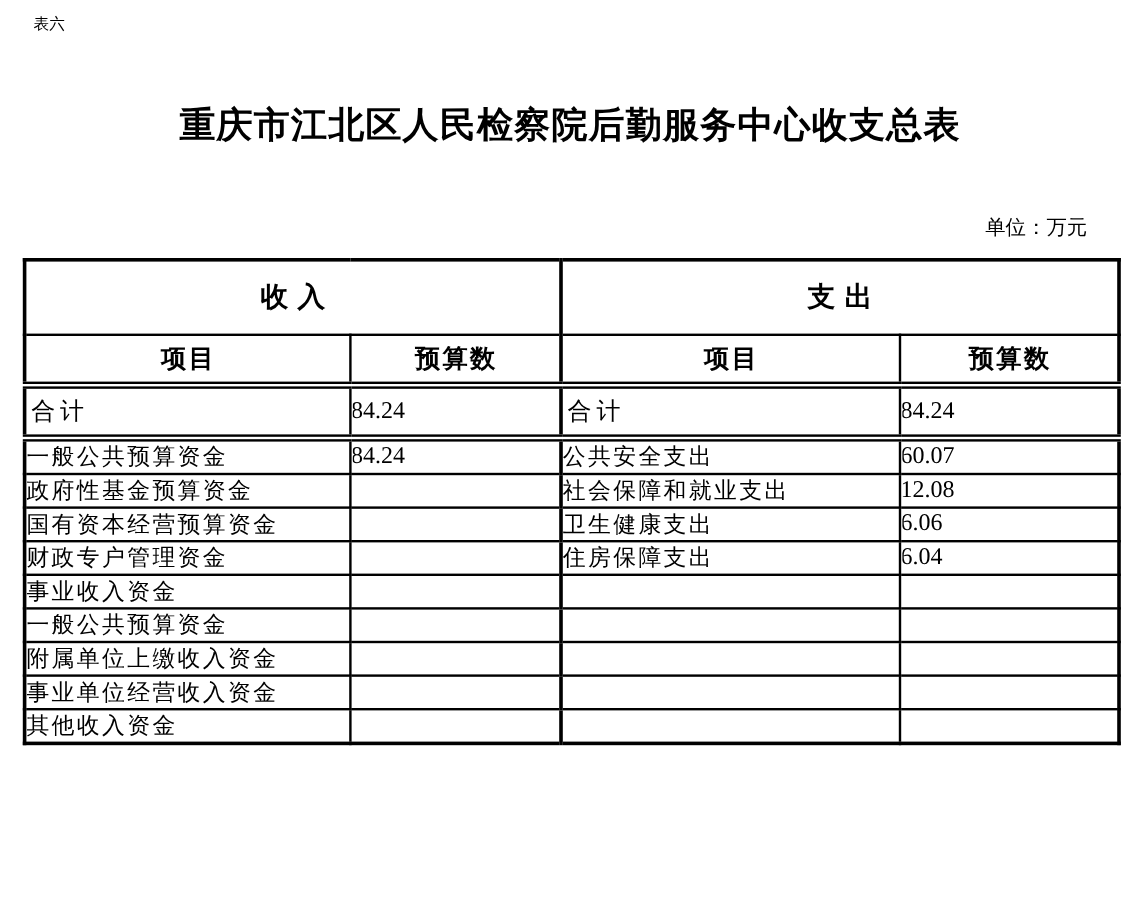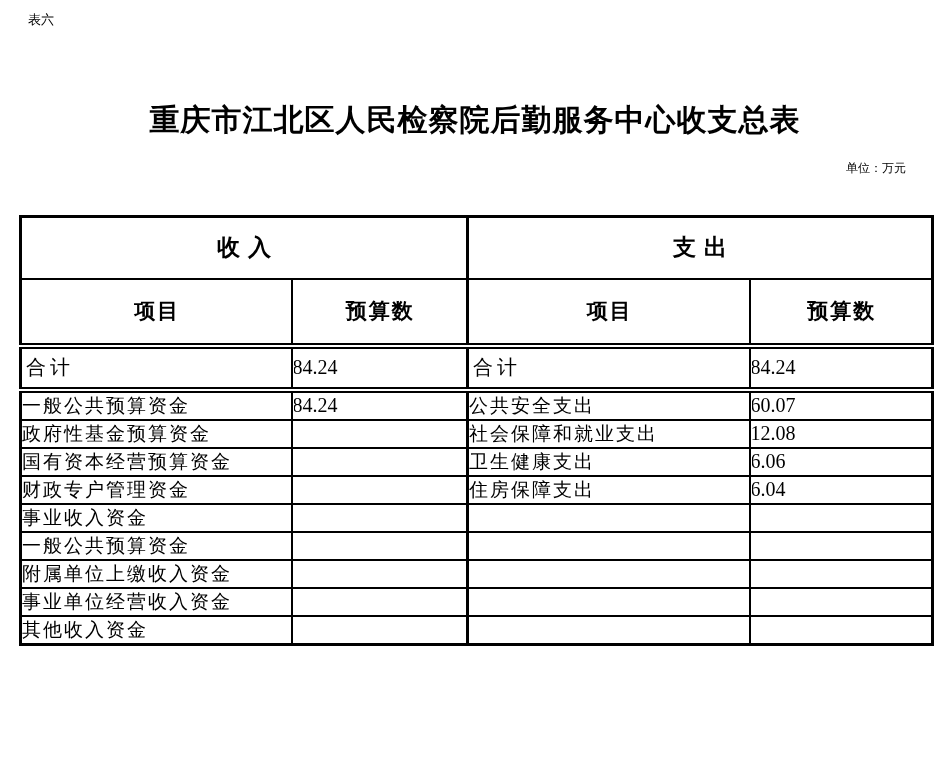--- a/index.html
+++ b/index.html
@@ -25,27 +25,26 @@
     position: absolute;
     top: 84px;
     left: 0;
     width: 950px;
     text-align: center;
     font-size: 30px;
     font-weight: bold;
     letter-spacing: 1px;
     font-family: "Liberation Serif", serif;
     white-space: nowrap;
-    margin-top: 16px;
   }
   .unit-label {
     position: absolute;
-    top: 160px;
+    top: 178px;
     right: 44px;
-    font-size: 12px;
+    font-size: 17px;
     font-family: "Liberation Serif", serif;
   }
   table.budget-table {
     position: absolute;
     left: 19px;
     top: 215px;
     width: 912px;
     border-collapse: collapse;
     table-layout: fixed;
     border: 3px solid #000;
@@ -68,21 +67,21 @@
   tr.section-header-row { height: 62px; }
   tr.section-header-row th {
     font-family: "Liberation Sans", sans-serif;
     font-weight: bold;
     font-size: 23px;
     text-align: center;
     letter-spacing: 8px;
     text-indent: 8px;
     margin-top: 37px;
   }
-  tr.column-header-row { height: 67px; }
+  tr.column-header-row { height: 42px; }
   tr.column-header-row th {
     font-family: "Liberation Sans", sans-serif;
     font-weight: bold;
     font-size: 21px;
     text-align: center;
     letter-spacing: 2px;
     text-indent: 2px;
   }
   tr.total-row { height: 44px; }
   tr.total-row td {

